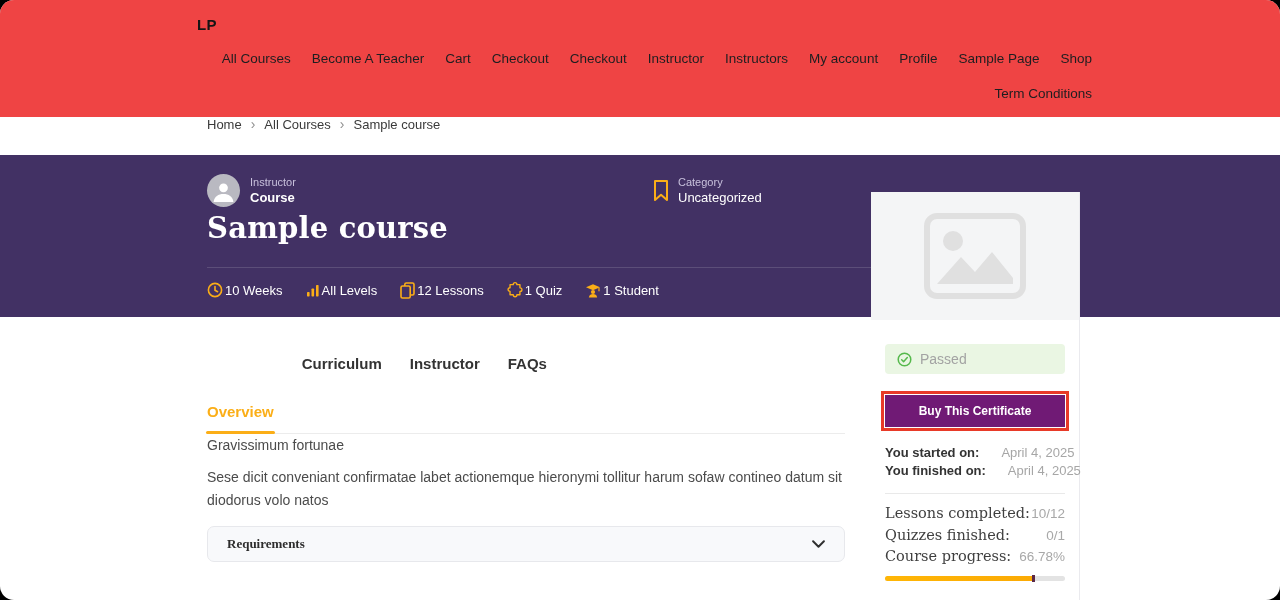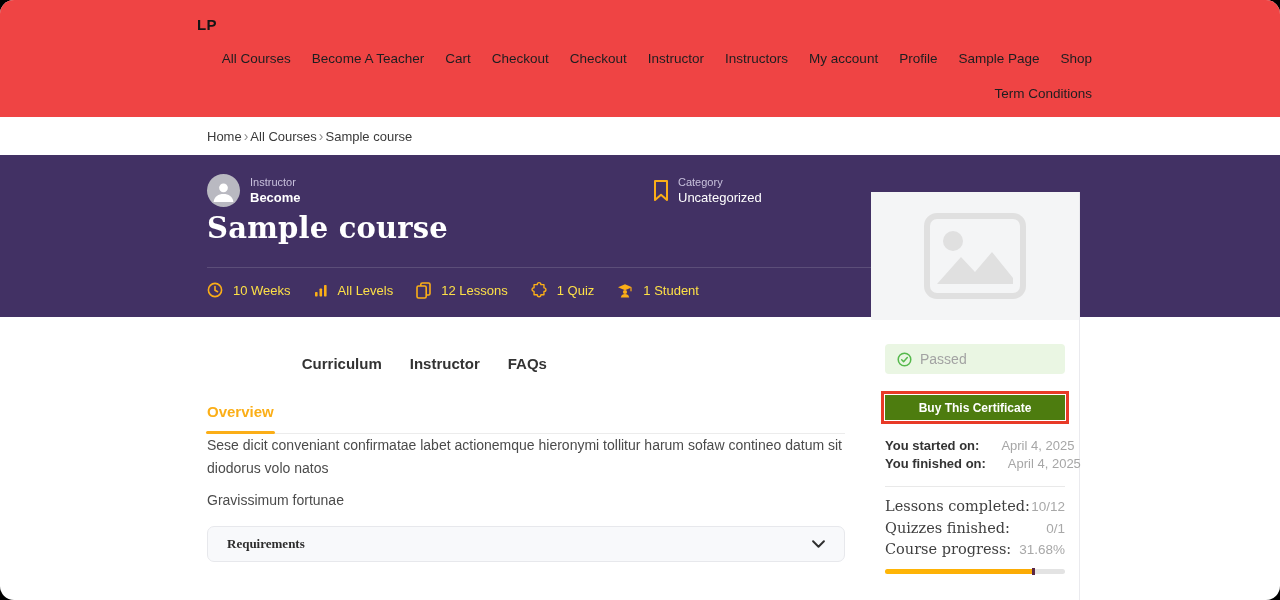--- a/index.html
+++ b/index.html
@@ -16,38 +16,38 @@
   
   .site-header { position:absolute; top:0; left:0; width:100%; height:117px; background:#ef4444; }
   .logo { position:absolute; left:197px; top:16px; font-size:15px; font-weight:700; color:#151515; letter-spacing:.3px; cursor:pointer; }
   .nav-row { position:absolute; right:188px; display:flex; gap:21px; }
   .nav-row-1 { top:51px; }
   .nav-row-2 { top:86px; }
   .nav-link { font-size:13.5px; font-weight:500; color:#1e1e20; text-decoration:none; cursor:pointer; white-space:nowrap; }
 
   
   .breadcrumb { position:absolute; top:117px; left:0; width:100%; height:38px; background:#fff;
-    display:flex; align-items:center; padding-left:207px; box-sizing:border-box; gap:2px; font-size:13px; color:#3a3a3a; }
+    display:flex; align-items:flex-start; padding-left:207px; box-sizing:border-box; gap:9px; font-size:13px; color:#3a3a3a; }
   .crumb { color:#3a3a3a; text-decoration:none; cursor:pointer; }
   .crumb-sep { color:#8f8f8f; font-size:14px; line-height:1; }
 
   
   .hero { position:absolute; top:155px; left:0; width:100%; height:162px; background:#423164; }
   .hero-inner { position:relative; margin-left:207px; width:866px; height:100%; }
   .instructor { position:absolute; top:19px; left:0; display:flex; gap:10px; align-items:center; }
   .avatar { width:33px; height:33px; border-radius:50%; background:#b9b9c1; overflow:hidden; position:relative; flex:none; }
   .avatar svg { position:absolute; left:4px; top:5px; }
   .tiny-label { font-size:11px; color:#c8c1dc; line-height:15px; }
   .strong-label { font-size:13px; color:#fff; font-weight:700; line-height:16px; }
   .category { position:absolute; top:20px; left:446px; display:flex; gap:9px; align-items:center; }
   .course-title { position:absolute; top:56px; left:0; margin:0; font-family:"DejaVu Serif", serif;
     font-size:29px; font-weight:700; color:#fff; letter-spacing:.2px; }
   .hero-divider { position:absolute; top:112px; left:0; width:100%; border-top:1px solid rgba(255,255,255,.14); }
   .meta-row { position:absolute; top:125px; left:0; display:flex; gap:23px; align-items:center; height:20px; }
-  .meta-item { display:flex; align-items:center; gap:10px; color:#fde047; font-size:13px; white-space:nowrap; }
+  .meta-item { display:flex; align-items:center; gap:2px; color:#ffffff; font-size:13px; white-space:nowrap; }
   .meta-item svg { flex:none; }
 
   
   .content { position:absolute; left:207px; top:317px; width:638px; }
   .tabs { display:flex; gap:28px; margin-top:38px; padding-bottom:13px; border-bottom:1px solid #ececec; }
   .tab { font-size:15px; font-weight:700; color:#333; cursor:pointer; position:relative; }
   .tab.active { color:#fbae17;margin-top:48px; }
   .tab.active::after { content:""; position:absolute; left:-1px; right:-1px; bottom:-14px; height:3px; background:#fbae17; border-radius:2px; }
   .content p { font-size:14px; color:#4b4b4b; line-height:23px; margin:0 0 9px; }
   .content p.first { margin-top:20px; }
@@ -56,21 +56,21 @@
   .accordion-title { font-family:Liberation Serif, serif; font-size:13px; font-weight:700; color:#2d2d2d; }
 
   
   .card { position:absolute; left:871px; top:192px; width:209px; height:408px; background:#fff;
     border-right:1px solid #eaeaee; box-sizing:border-box; z-index:5; }
   .thumb { height:128px; background:#f4f5f6; display:flex; align-items:center; justify-content:center; }
   .card-body { padding:8px 14px; }
   .passed { margin-top:16px; height:30px; background:#eaf6e3; border-radius:4px; display:flex; align-items:center;
     gap:8px; padding:0 12px; font-size:14px; color:#a3a3a3; box-sizing:border-box; }
   .buy-wrap { margin:17px -4px 0; border:3px solid #e83a28; padding:1px; }
-  .buy { display:block; width:100%; height:25px; background:#4d7c0f; color:#fff; font-size:12px; font-weight:700;
+  .buy { display:block; width:100%; height:32px; background:#701a75; color:#fff; font-size:12px; font-weight:700;
     border:none; font-family:inherit; cursor:pointer; }
   .dates { margin-top:13px; font-size:13px; }
   .date-row { display:flex; gap:22px; line-height:18px; white-space:nowrap; }
   .date-label { color:#333; font-weight:700; }
   .date-value { color:#a6a6a6; }
   .card-divider { margin:13px 0 9px; border-top:1px solid #e9e9e9; }
   .stat-row { display:flex; justify-content:space-between; align-items:baseline; line-height:21.5px; }
   .stat-label { font-family:"DejaVu Serif", serif; font-size:14.5px; color:#3f3f3f; }
   .stat-value { font-size:13.5px; color:#a8a8a8;text-align:right; }
   .progress { margin-top:8px; height:5px; background:#e3e3e3; border-radius:3px; position:relative; overflow:visible; }
@@ -114,21 +114,21 @@
     <div class="hero-inner">
       <div class="instructor">
         <div class="avatar">
           <svg width="25" height="25" viewBox="0 0 24 24">
             <circle cx="12" cy="8.5" r="4.2" fill="#fff"></circle>
             <path d="M2.5 22c.6-5 4.6-7.5 9.5-7.5s8.9 2.5 9.5 7.5z" fill="#fff"></path>
           </svg>
         </div>
         <div>
           <div class="tiny-label">Instructor</div>
-          <div class="strong-label">Become</div>
+          <div class="strong-label">Course</div>
         </div>
       </div>
       <div class="category">
         <svg width="16" height="23" viewBox="0 0 16 22" fill="none" stroke="#fbae17" stroke-width="2">
           <path d="M2 1.5h12v19l-6-5.2-6 5.2z" stroke-linejoin="round"></path>
         </svg>
         <div>
           <div class="tiny-label">Category</div>
           <div class="strong-label" style="font-weight:400;">Uncategorized</div>
         </div>
@@ -177,22 +177,22 @@
     </div>
   </section>
 
   <main class="content">
     <div class="tabs">
       <div class="tab active">Overview</div>
       <div class="tab">Curriculum</div>
       <div class="tab">Instructor</div>
       <div class="tab">FAQs</div>
     </div>
+    <p>Gravissimum fortunae</p>
     <p>Sese dicit conveniant confirmatae labet actionemque hieronymi tollitur harum sofaw contineo datum sit diodorus volo natos</p>
-    <p>Gravissimum fortunae</p>
     <div class="accordion">
       <span class="accordion-title">Requirements</span>
       <svg width="13" height="8" viewBox="0 0 12 7" fill="none" stroke="#2f2f2f" stroke-width="1.8">
         <path d="M1 1l5 5 5-5" stroke-linecap="round" stroke-linejoin="round"></path>
       </svg>
     </div>
   </main>
 
   <aside class="card">
     <div class="thumb">
@@ -227,21 +227,21 @@
       <div class="stat-row">
         <span class="stat-label">Lessons completed:</span>
         <span class="stat-value">10/12</span>
       </div>
       <div class="stat-row">
         <span class="stat-label">Quizzes finished:</span>
         <span class="stat-value">0/1</span>
       </div>
       <div class="stat-row">
         <span class="stat-label">Course progress:</span>
-        <span class="stat-value">31.68%</span>
+        <span class="stat-value">66.78%</span>
       </div>
       <div class="progress">
         <div class="progress-fill" style="width: 83.33%;"></div>
       </div>
     </div>
   </aside>
 
 </div>
 
 </body></html>

